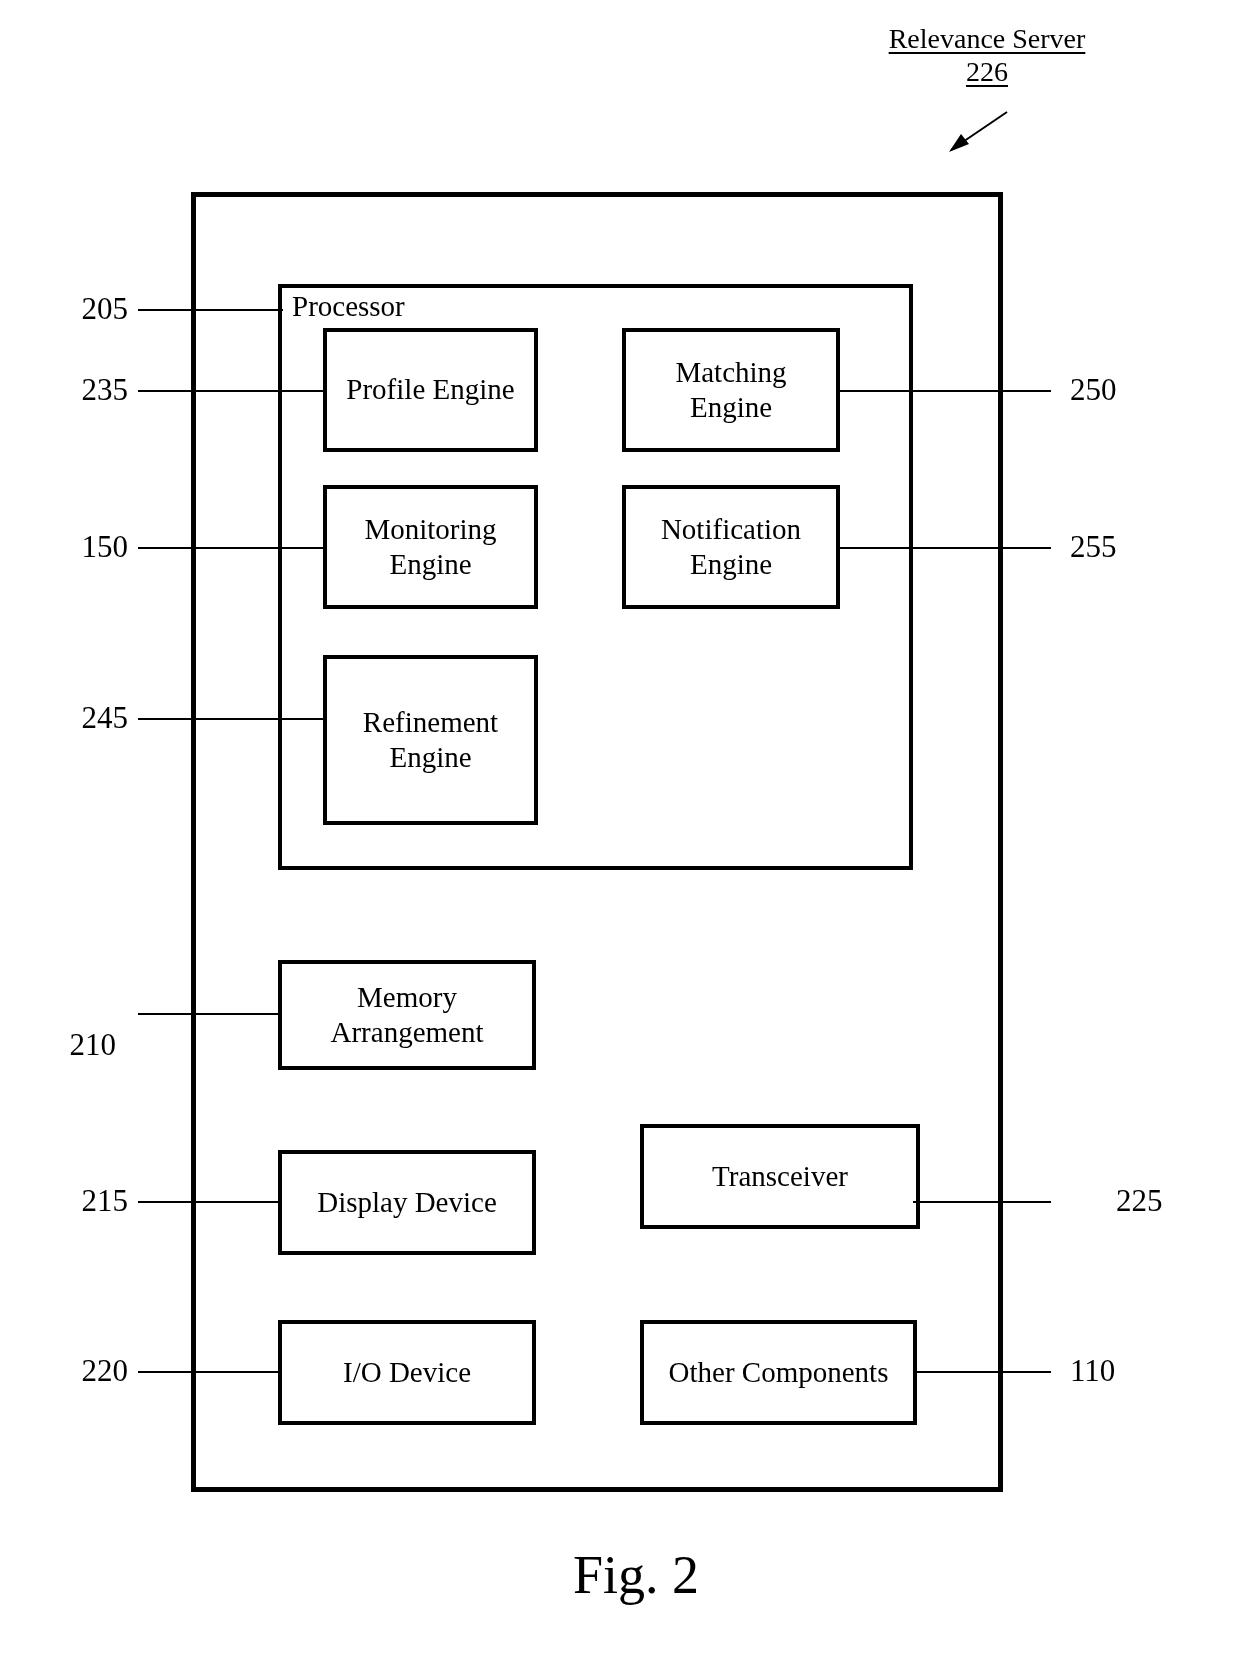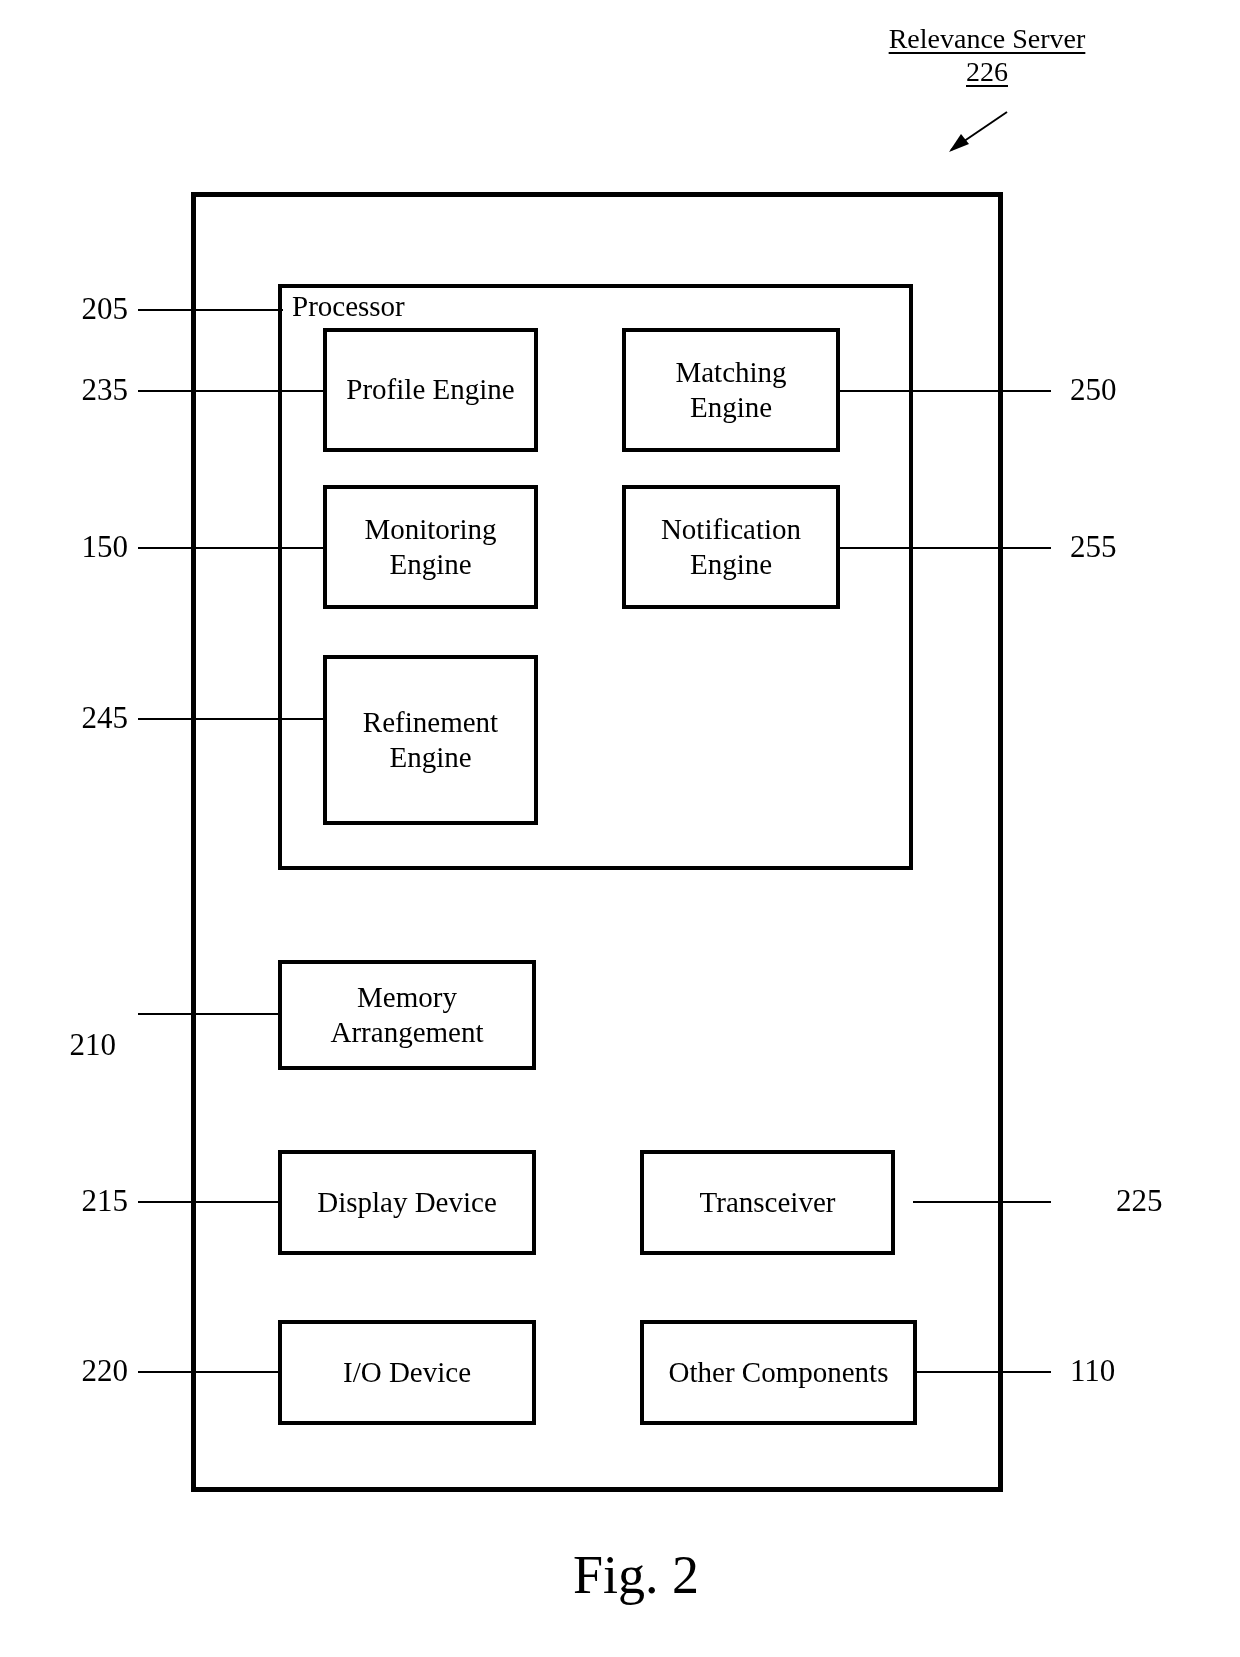--- a/index.html
+++ b/index.html
@@ -137,21 +137,21 @@
 
   <div class="box unit" style="left:278px; top:1150px; width:258px; height:105px;">
     <div class="box-label">Display Device</div>
   </div>
 
   <div class="box unit" style="left:278px; top:960px; width:258px; height:110px;">
     <div class="box-label" style="white-space:pre-line;">Memory
 Arrangement</div>
   </div>
 
-  <div class="box unit" style="left:640px; top:1150px; width:255px; height:105px;">
+  <div class="box unit" style="left:640px; top:1124px; width:280px; height:105px;">
     <div class="box-label">Transceiver</div>
   </div>
 
   <div class="box unit" style="left:278px; top:1320px; width:258px; height:105px;">
     <div class="box-label">I/O Device</div>
   </div>
 
   <div class="box unit" style="left:640px; top:1320px; width:277px; height:105px;">
     <div class="box-label">Other Components</div>
   </div>

